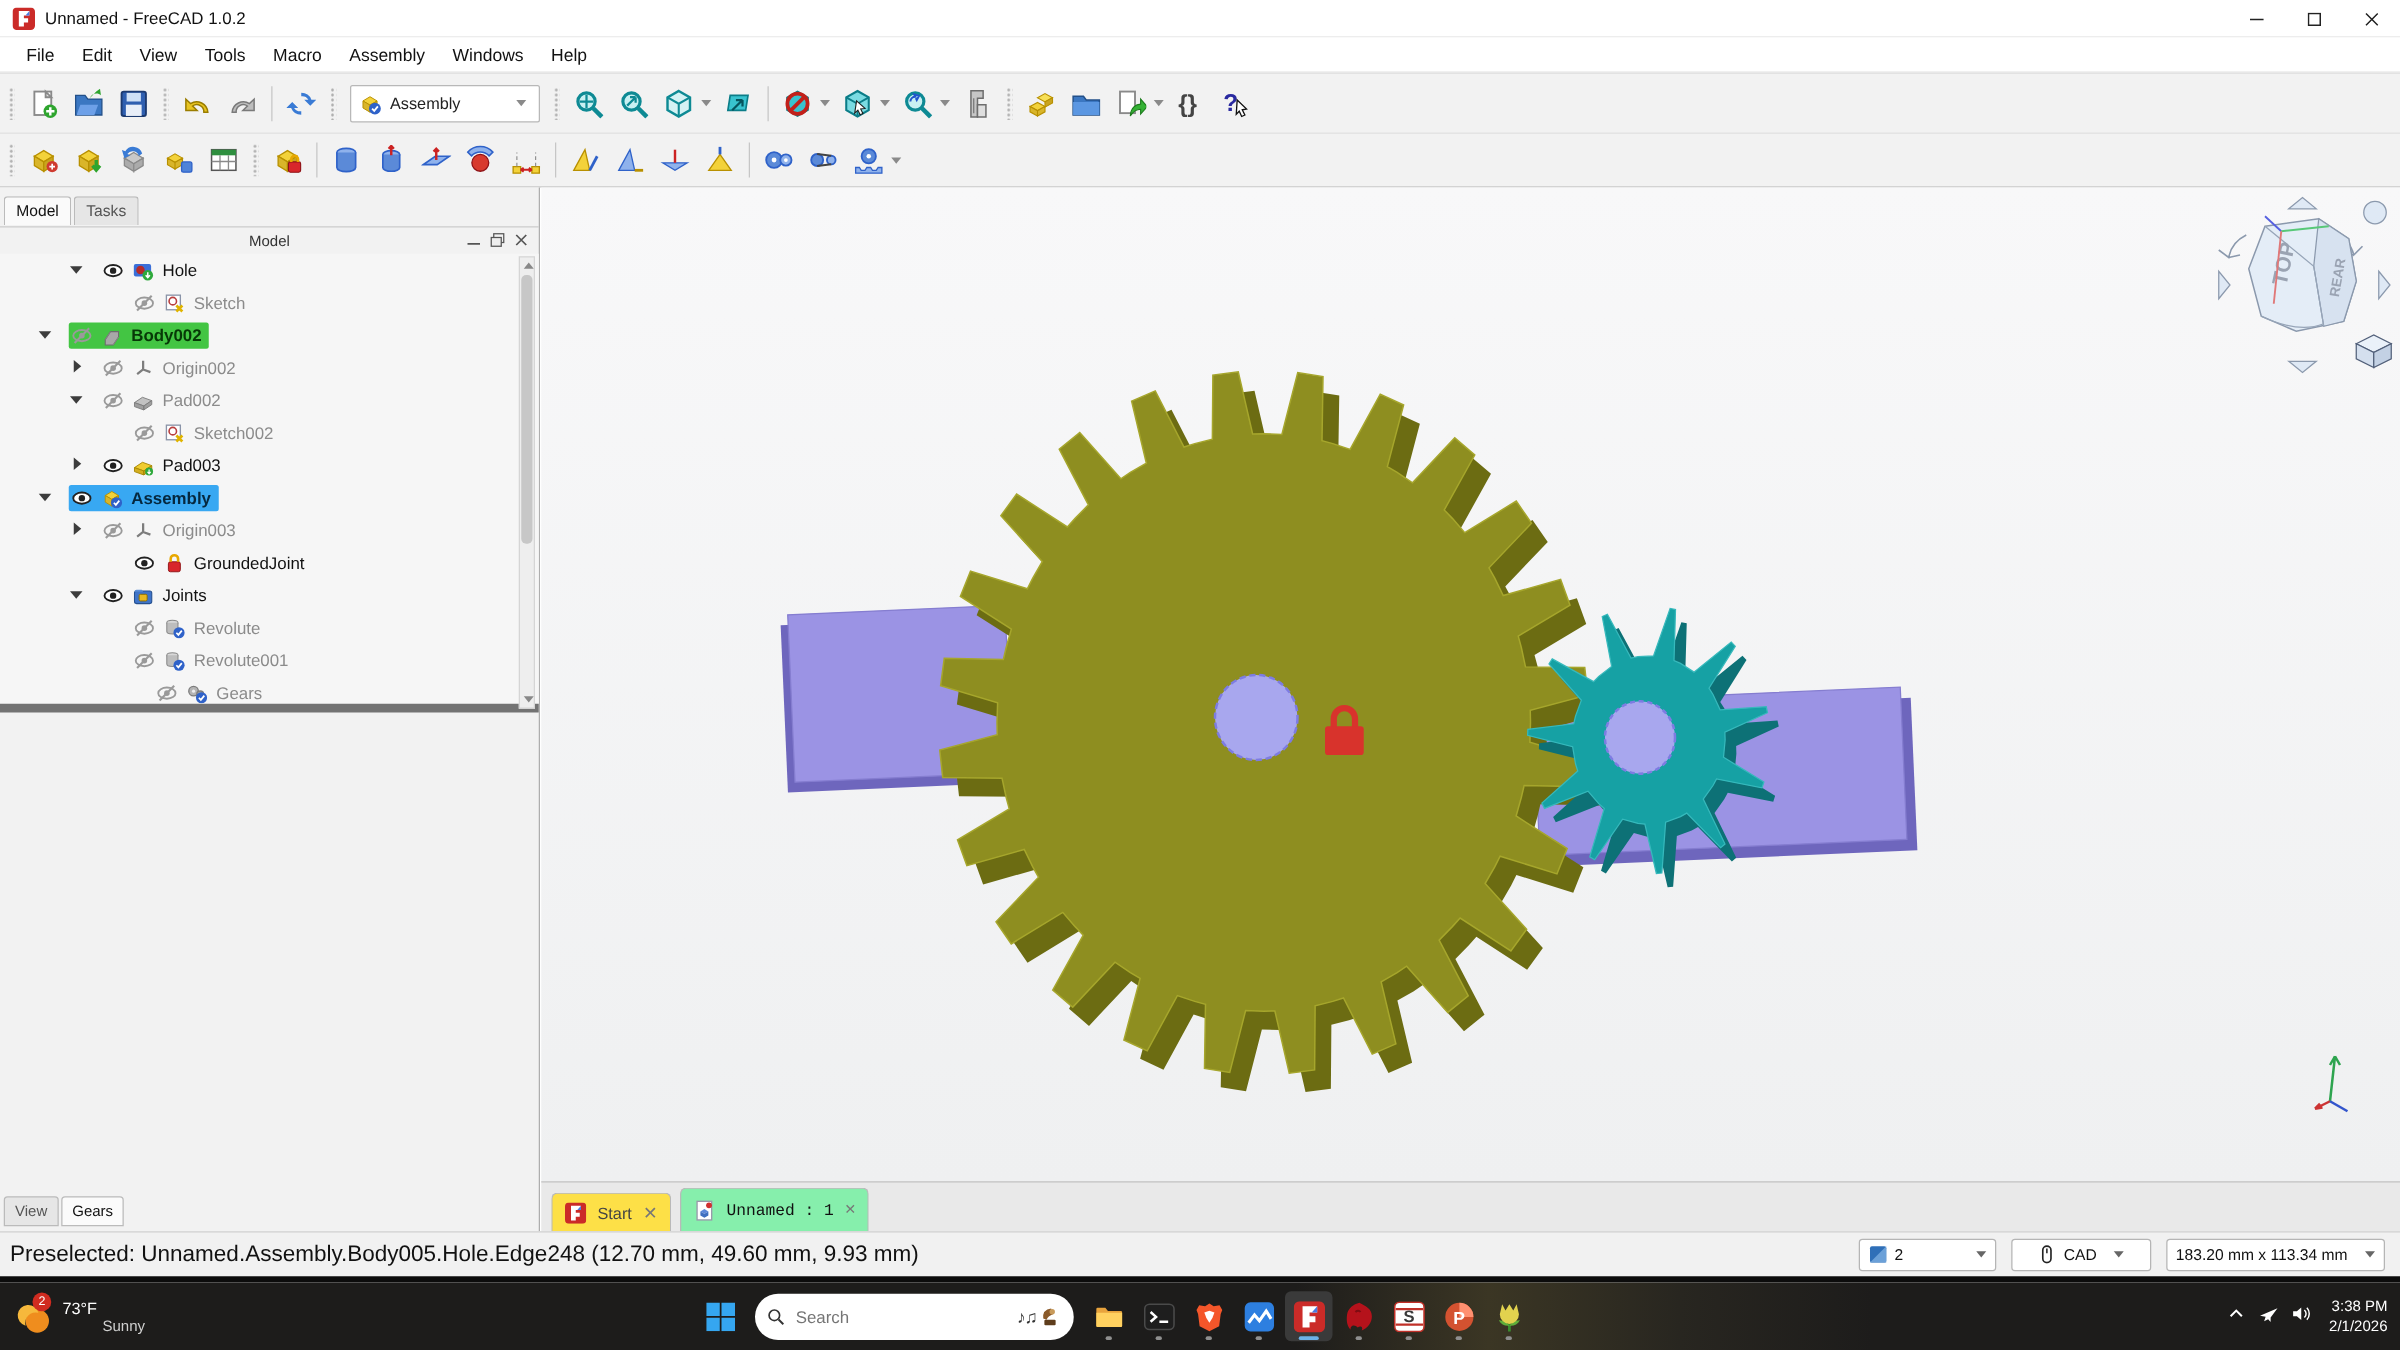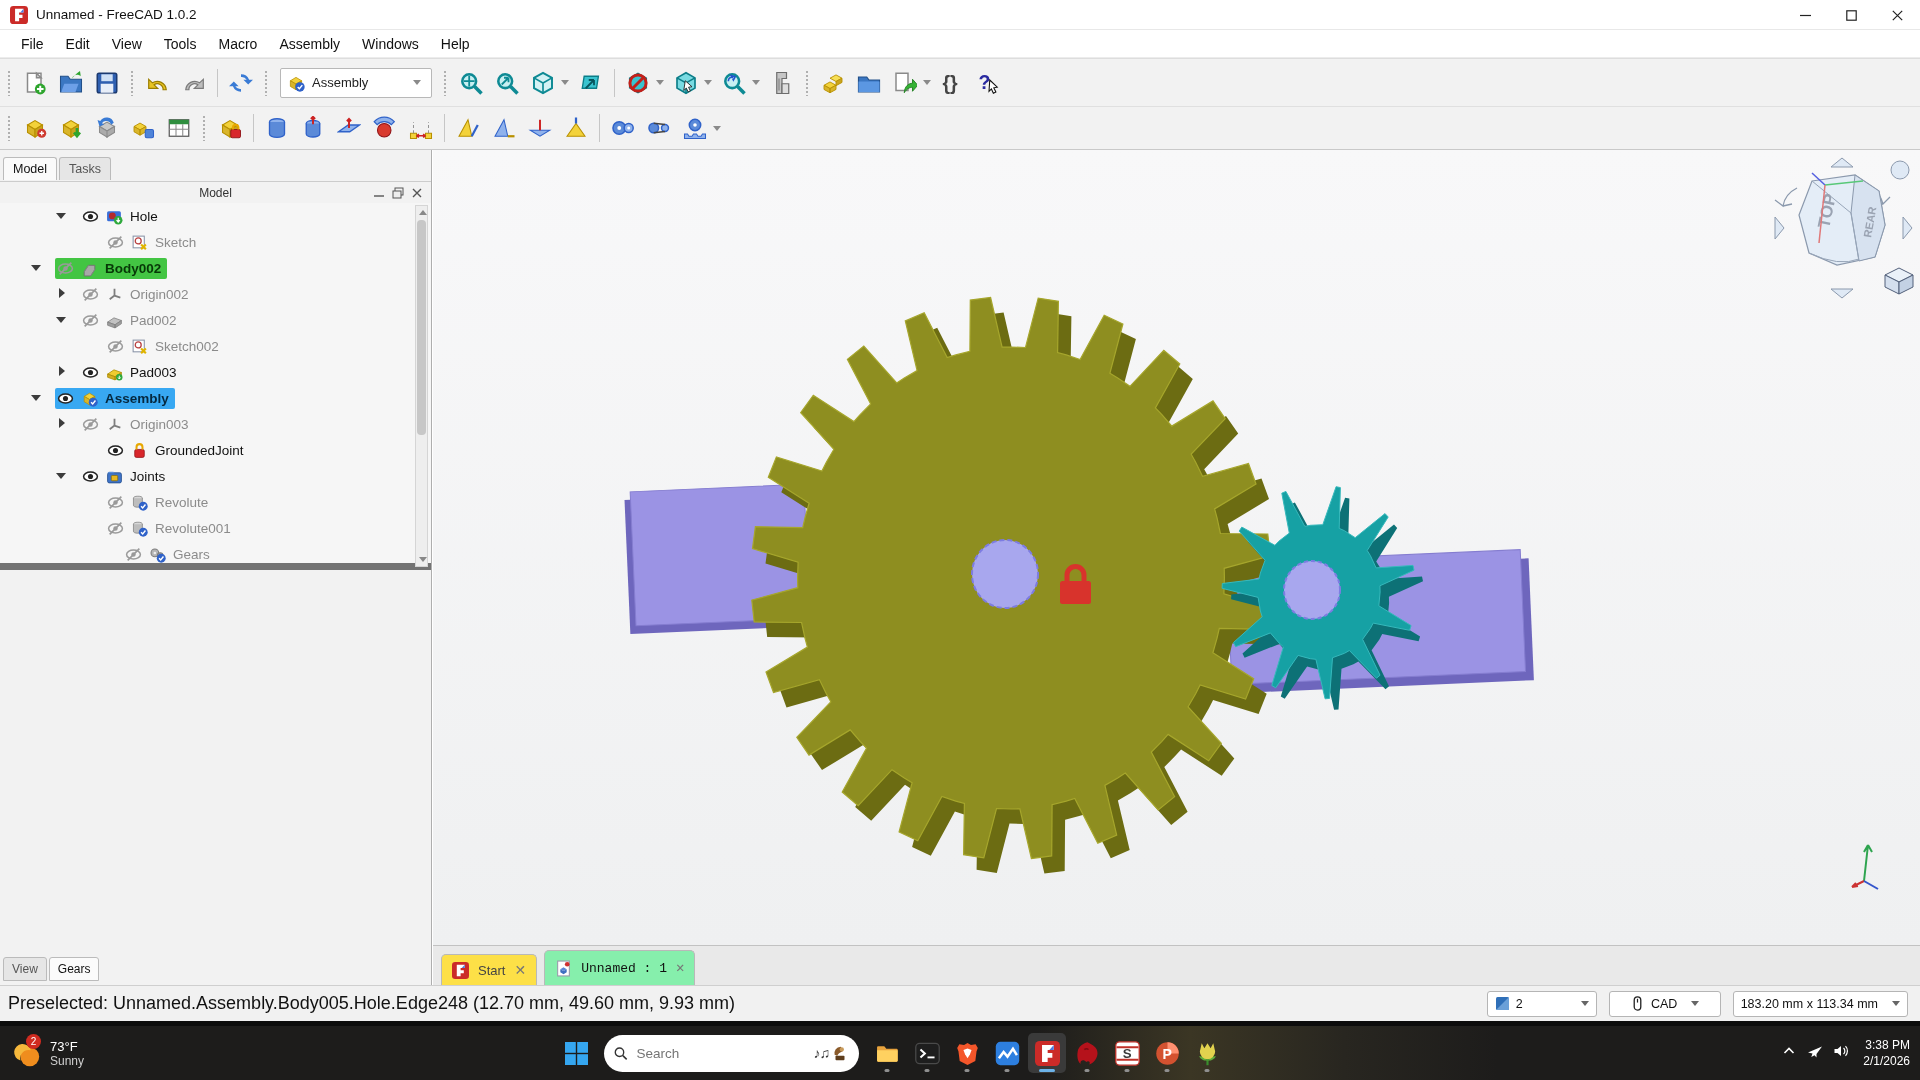--- a/index.html
+++ b/index.html
@@ -88,21 +88,21 @@
   .combo-caret { width:0; height:0; border-left:4px solid transparent; border-right:4px solid transparent; border-top:5px solid #666; margin-left:8px; }
   .dark-strip { position:absolute; left:0; top:1021px; width:100%; height:5px; background:#0c0c0c; }
 
   
   .taskbar { position:absolute; left:0; top:1026px; width:100%; height:54px; background:linear-gradient(90deg,#1d1c1b 0%,#1d1c1b 54%,#3b3624 62%,#282620 70%,#1d1c1b 78%,#1d1c1b 100%); display:flex; align-items:center; }
   .tb-weather { display:flex; align-items:center; gap:8px; margin-left:12px; position:relative; width:150px; }
   .tb-weather svg { width:30px; height:30px; }
   .weather-badge { position:absolute; left:14px; top:-4px; background:#d02b20; color:#fff; font-size:10px; border-radius:50%; width:15px; height:15px; display:flex; align-items:center; justify-content:center; }
   .weather-text { display:flex; flex-direction:column; }
   .weather-temp { color:#fff; font-size:13px; }
-  .weather-cond { color:#cfcfcf; font-size:12px; }
+  .weather-cond { color:#cfcfcf; font-size:12px;margin-left:32px; }
   .tb-center { position:absolute; left:556px; display:flex; align-items:center; height:54px; }
   .tb-start { width:40px; height:40px; display:flex; align-items:center; justify-content:center; border-radius:5px; }
   .tb-start svg { width:23px; height:23px; }
   .tb-search { width:255px; height:37px; background:#fff; border-radius:19px; display:flex; align-items:center; padding:0 10px; margin:0 8px; }
   .tb-search input { border:none; outline:none; font-size:13.5px; flex:1; font-family:"Liberation Sans",sans-serif; background:transparent; }
   .tb-search .notes { font-size:14px; color:#333; letter-spacing:-1px; margin-right:2px; }
   .tb-search svg.mag { width:15px; height:15px; margin-right:9px; }
   .tb-search svg.gram { width:20px; height:20px; }
   .tb-app { width:38px; height:40px; display:flex; align-items:center; justify-content:center; border-radius:5px; position:relative; margin:0 1px; }
   .tb-app svg { width:25px; height:25px; }

